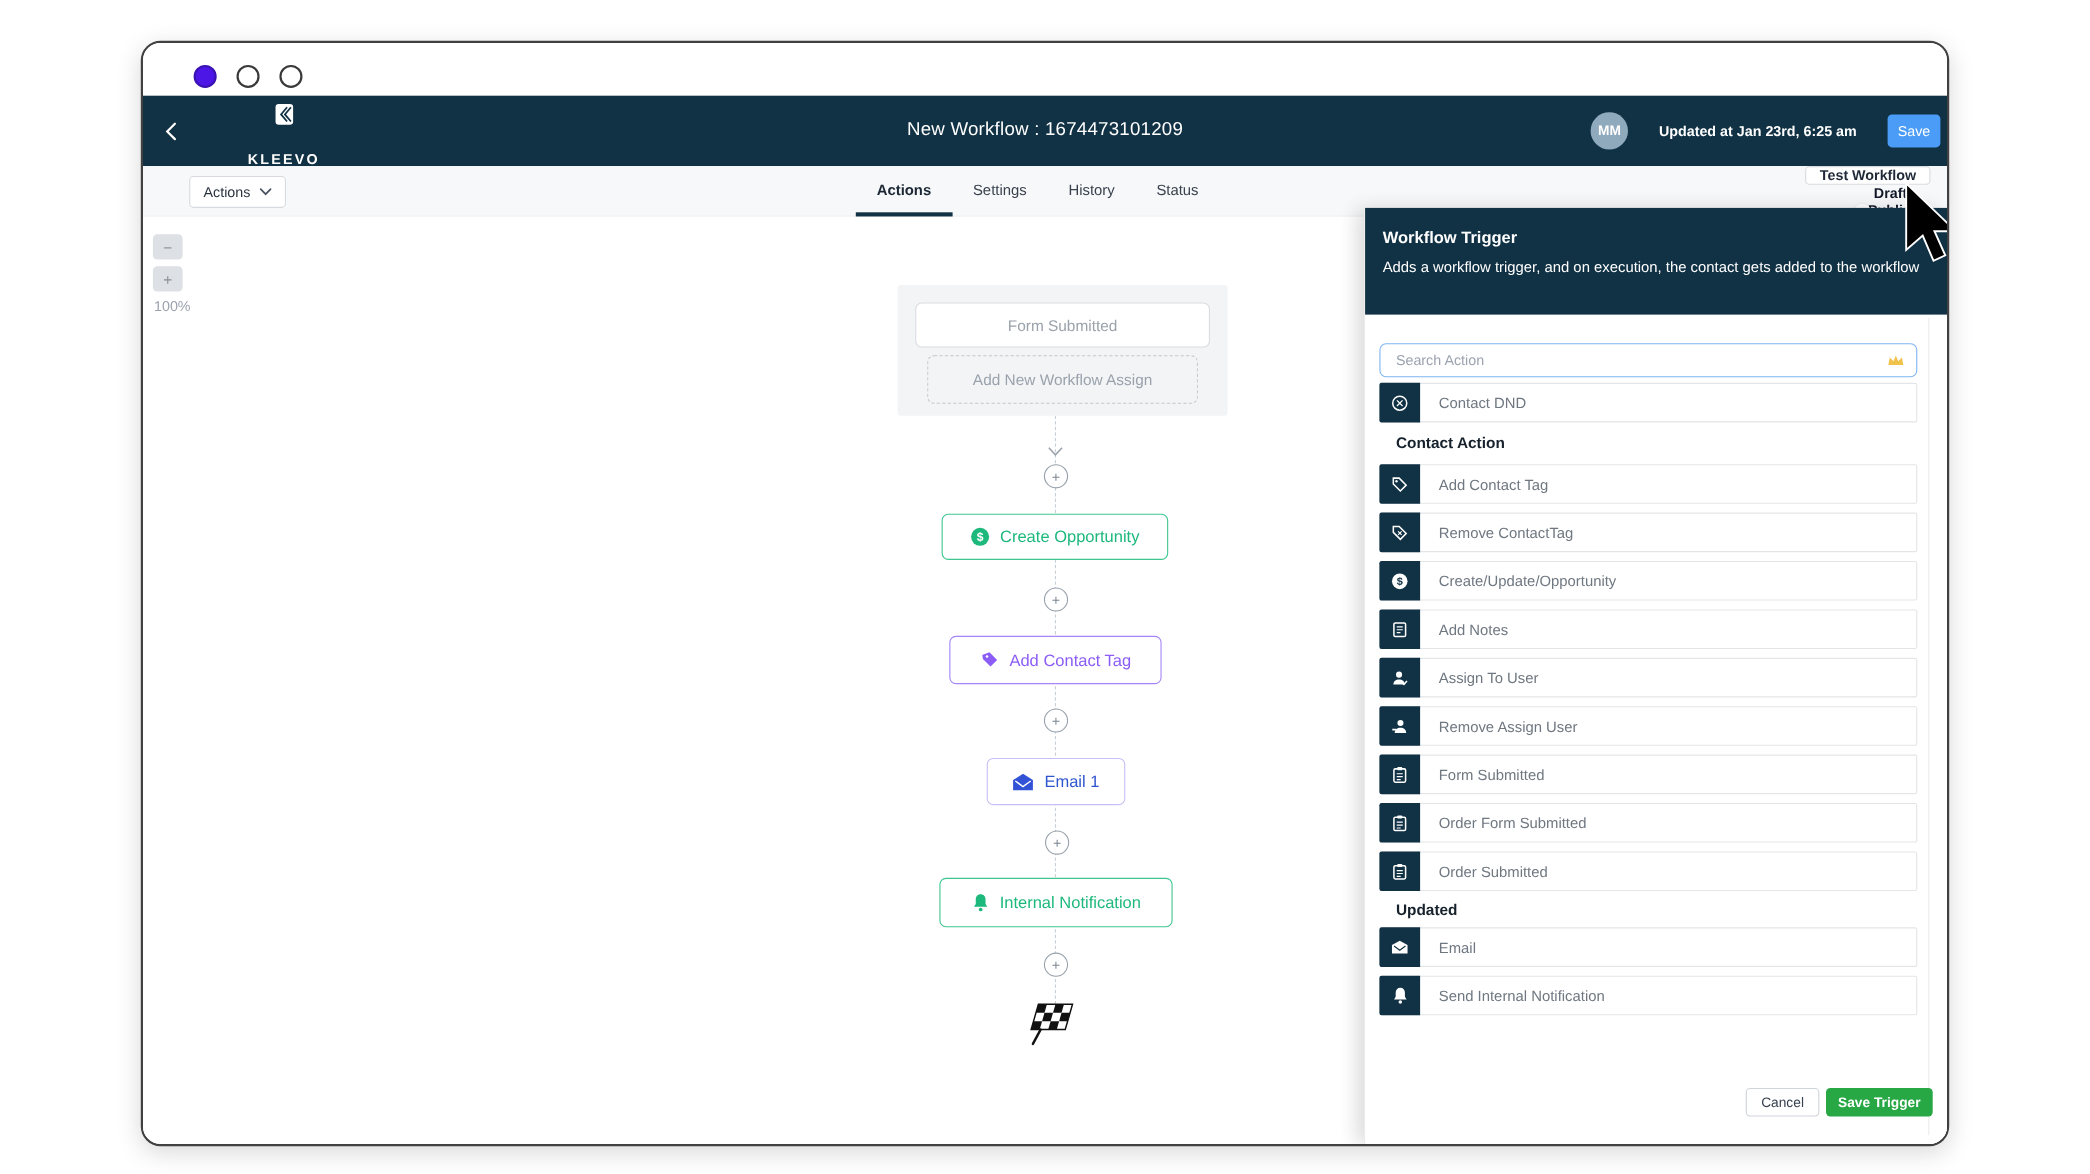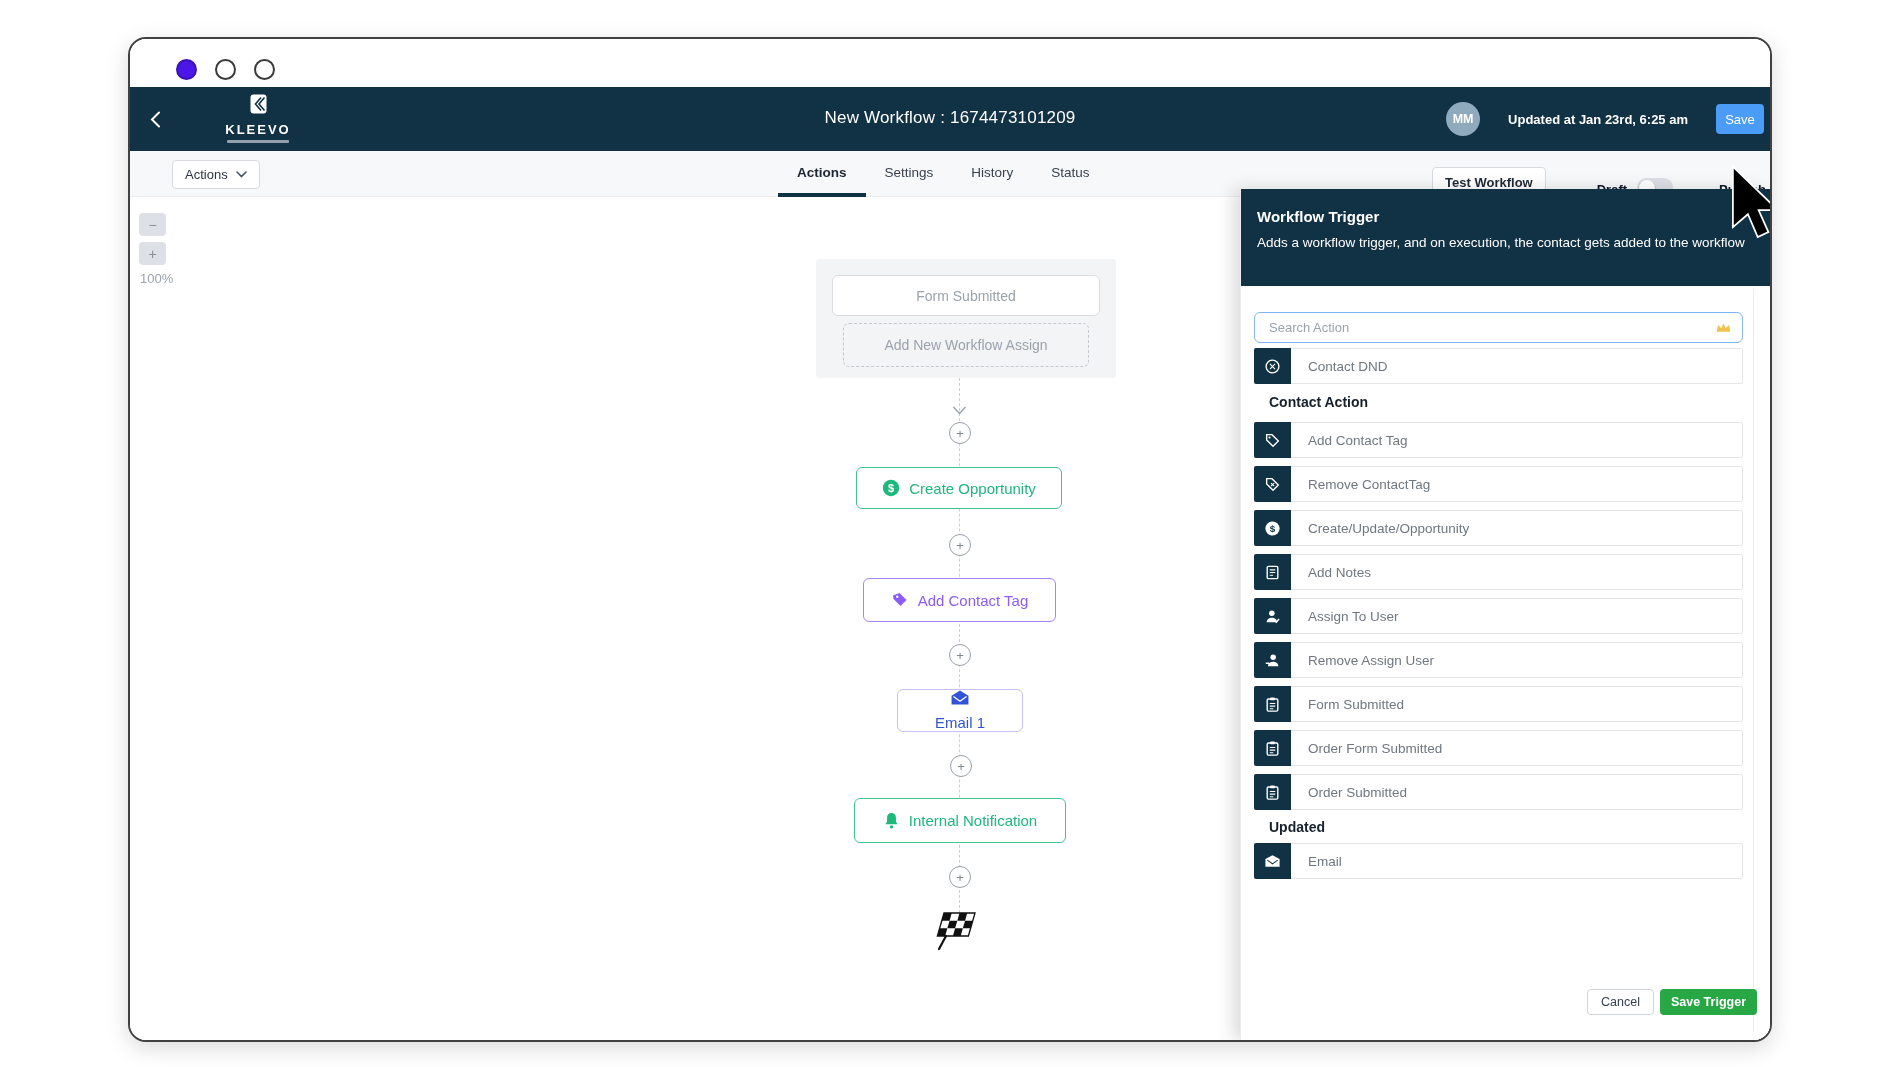--- a/index.html
+++ b/index.html
@@ -25,21 +25,21 @@
   .updated{color:#fff;font-size:13px;font-weight:700;white-space:nowrap;}
   .savebtn{width:48px;height:30px;background:#4a9cf6;border-radius:4px;color:#fff;font-size:13px;
            display:flex;align-items:center;justify-content:center;}
   
   .tabrow{position:absolute;left:0;top:112px;width:100%;height:46px;background:#f7f8fa;border-bottom:1px solid #ebedf0;}
   .actionsbtn{position:absolute;left:42px;top:9px;height:29px;padding:0 12px;background:#fff;border:1px solid #d7dade;
               border-radius:4px;display:flex;align-items:center;gap:8px;font-size:13px;color:#2b3440;}
   .tabs{position:absolute;left:648px;top:0;height:46px;display:flex;}
   .tab{height:46px;display:flex;align-items:center;padding:0 19px;font-size:13.5px;color:#39424d;border-bottom:4px solid transparent;}
   .tab.active{color:#1b2733;font-weight:600;border-bottom:4px solid var(--dark);}
-  .rightctl{position:absolute;right:0;top:0;height:46px;display:flex;align-items:flex-end;}
+  .rightctl{position:absolute;right:0;top:0;height:46px;display:flex;align-items:center;flex-direction:column;}
   .testbtn{height:30px;padding:0 12px;background:#fff;border:1px solid #d7dade;border-radius:4px;
            font-size:13px;font-weight:600;color:#1f2937;display:flex;align-items:center;}
   .draftlbl,.publbl{font-size:13px;color:#111827;font-weight:600;padding-left:36px;}
   .toggle{width:36px;height:19px;border-radius:10px;background:#dcdfe3;position:relative;}
   .knob{position:absolute;left:2px;top:1.5px;width:16px;height:16px;border-radius:50%;background:#fff;box-shadow:0 1px 2px rgba(0,0,0,.35);}
   
   .canvas{position:absolute;left:0;top:158px;right:0;bottom:0;background:#fff;}
   .zoombtn{position:absolute;left:9px;width:27px;height:23px;background:#dde0e4;border-radius:4px;color:#8a9097;
            font-size:14px;display:flex;align-items:center;justify-content:center;}
   .zoomlvl{position:absolute;left:10px;top:74px;font-size:13px;color:#9ca3af;}
@@ -69,21 +69,21 @@
   .pic{width:37px;height:36px;margin:-1px 0 -1px -1px;background:var(--dark);border-radius:2px 0 0 2px;
        display:flex;align-items:center;justify-content:center;flex:none;}
   .plabel{margin-left:17px;font-size:13.5px;color:var(--rowtext);}
   .psection{font-size:14px;font-weight:700;color:#16212c;margin:10px 0 12px 15px;}
   .pfooter{position:absolute;right:13px;bottom:25px;display:flex;gap:6px;}
   .cancelbtn{height:26px;padding:0 13px;background:#fff;border:1px solid #cfd4d9;border-radius:4px;
              font-size:12.5px;color:#374151;display:flex;align-items:center;}
   .savetrig{height:26px;padding:0 11px;background:#28a745;border-radius:4px;font-size:12.5px;color:#fff;
             display:flex;align-items:center;font-weight:700;}
   .logo{position:absolute;left:68px;top:7px;width:120px;text-align:center;color:#fff;}
-  .logoname{font-size:13px;font-weight:700;letter-spacing:2px;margin-top:4px;}
+  .logoname{font-size:13px;font-weight:700;letter-spacing:2px;margin-top:18px;}
   .logotag{width:62px;height:3px;background:rgba(255,255,255,.55);margin:3px auto 0;border-radius:1px;}
   .cursor{position:absolute;left:1600px;top:126px;z-index:60;}
 </style>
 </head>
 <body>
 
 <div class="stage">
   <div class="window">
 
     <div class="titlebar">
@@ -166,21 +166,21 @@
       <div class="node" style="left:733px;top:381px;width:193px;height:44px;border:1px solid #a585f8;color:#8b5cf6;">
         <svg width="18" height="18" viewBox="0 0 18 18">
           <path d="M2 4.5 L8.5 2 L15.5 9 L9.5 15 L2.5 8 Z" fill="#8b5cf6"></path>
           <circle cx="6.3" cy="5.8" r="1.2" fill="#fff"></circle>
         </svg>
         <span>Add Contact Tag</span>
       </div>
 
       <div class="plus" style="left:819px;top:447px;">+</div>
 
-      <div class="node" style="left:767px;top:492px;width:126px;height:43px;border:1px solid #c9bef6;color:#2f55cf;flex-direction:column;">
+      <div class="node" style="left:767px;top:492px;width:126px;height:43px;border:1px solid #c9bef6;color:#2f55cf;">
         <svg width="20" height="16" viewBox="0 0 20 16">
           <path d="M1 6 L10 0.5 L19 6 V15.5 H1 Z" fill="#3353d6"></path>
           <polyline points="3,7 10,12 17,7" fill="none" stroke="#fff" stroke-width="1.3"></polyline>
         </svg>
         <span>Email 1</span>
       </div>
 
       <div class="plus" style="left:820px;top:558px;">+</div>
 
       <div class="node" style="left:724px;top:601px;width:212px;height:45px;border:1px solid #3fc690;color:#1db87c;">
@@ -334,20 +334,29 @@
         <div class="prow">
           <span class="pic">
             <svg width="17" height="14" viewBox="0 0 18 14">
                 <path d="M1.5 5 L9 0.8 L16.5 5 V13.2 H1.5 Z" fill="#fff"></path>
                 <polyline points="3.5,6 9,10 14.5,6" fill="none" stroke="#113144" stroke-width="1.1"></polyline>
               </svg>
           </span>
           <span class="plabel">Email</span>
         </div>
 
+        <div class="prow">
+          <span class="pic">
+            <svg width="16" height="17" viewBox="0 0 16 17">
+                <path d="M8 1 C5.4 1 3.8 2.9 3.8 5.4 V9.2 L2.3 11.6 H13.7 L12.2 9.2 V5.4 C12.2 2.9 10.6 1 8 1 Z" fill="#fff"></path>
+                <circle cx="8" cy="14" r="1.6" fill="#fff"></circle>
+              </svg>
+          </span>
+          <span class="plabel">Send Internal Notification</span>
+        </div>
       </div>
 
       <div class="pfooter">
         <div class="cancelbtn">Cancel</div>
         <div class="savetrig">Save Trigger</div>
       </div>
     </div>
 
     <svg class="cursor" width="52" height="84" viewBox="0 0 18 29">
       <path d="M1 0.5 L1 21.5 L6.2 17 L9.6 24.9 L13.3 23.2 L9.9 15.6 L16.6 15.6 Z" fill="#000" stroke="#fff" stroke-width="0.6"></path>

